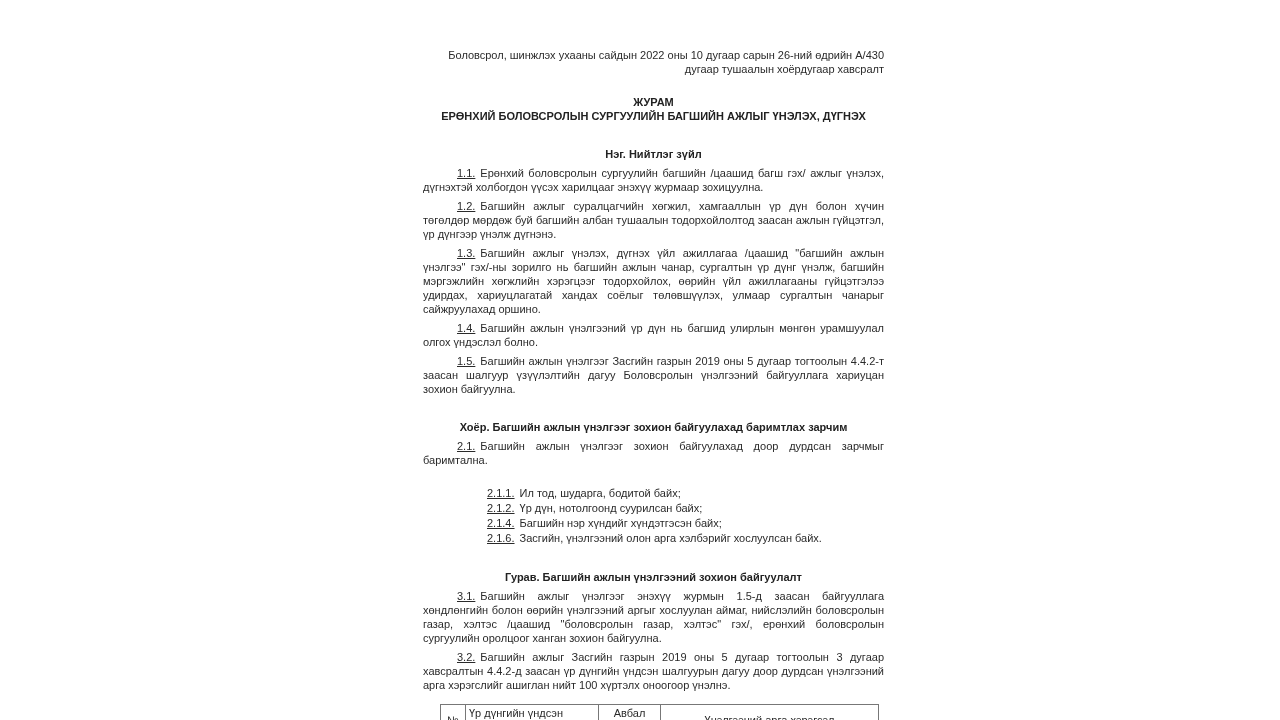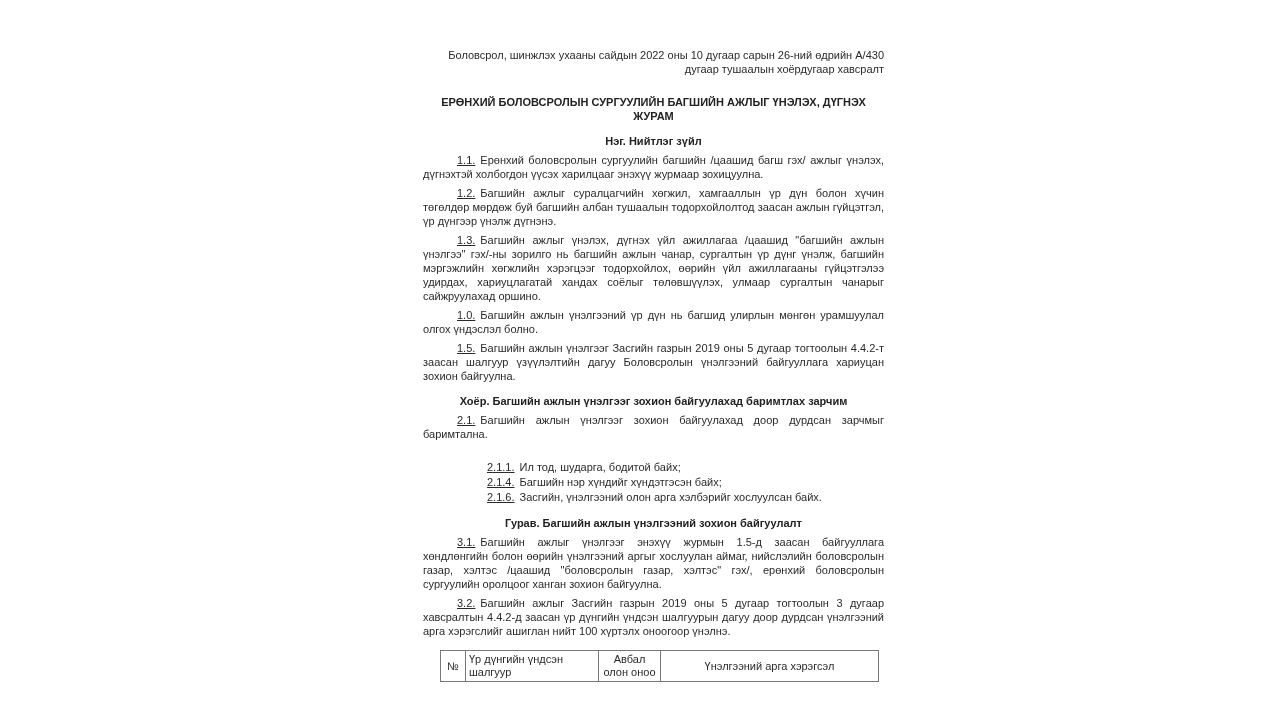--- a/index.html
+++ b/index.html
@@ -24,21 +24,21 @@
   .hdr {
     text-align: right;
   }
   .title {
     margin-top: 19px;
     text-align: center;
     font-weight: bold;
     color: #222222;
   }
   .sec-h {
-    margin-top: 11px;
+    margin-top: 24px;
     text-align: center;
     font-weight: bold;
     color: #222222;
   }
   p.para {
     margin: 5px 0 0 0;
     text-align: justify;
     text-indent: 34px;
   }
   .num {
@@ -83,38 +83,39 @@
 <body>
 
 <div class="doc">
 
   <div class="hdr">
     <div>Боловсрол, шинжлэх ухааны сайдын 2022 оны 10  дугаар сарын 26-ний өдрийн А/430</div>
     <div>дугаар тушаалын хоёрдугаар хавсралт</div>
   </div>
 
   <div class="title">
+    <div>ЖУРАМ</div>
     <div>ЕРӨНХИЙ БОЛОВСРОЛЫН СУРГУУЛИЙН БАГШИЙН АЖЛЫГ ҮНЭЛЭХ, ДҮГНЭХ</div>
-    <div>ЖУРАМ</div>
   </div>
 
   <div class="sec-h">Нэг. Нийтлэг зүйл</div>
 
   <p class="para"><span class="num">1.1.</span><span>Ерөнхий боловсролын сургуулийн багшийн /цаашид багш гэх/ ажлыг үнэлэх, дүгнэхтэй холбогдон үүсэх харилцааг энэхүү журмаар зохицуулна.</span></p>
   <p class="para"><span class="num">1.2.</span><span>Багшийн ажлыг суралцагчийн хөгжил, хамгааллын үр дүн болон хүчин төгөлдөр мөрдөж буй багшийн албан тушаалын тодорхойлолтод заасан ажлын гүйцэтгэл, үр дүнгээр үнэлж дүгнэнэ.</span></p>
   <p class="para"><span class="num">1.3.</span><span>Багшийн ажлыг үнэлэх, дүгнэх үйл ажиллагаа /цаашид "багшийн ажлын үнэлгээ" гэх/-ны зорилго нь багшийн ажлын чанар, сургалтын үр дүнг үнэлж, багшийн мэргэжлийн хөгжлийн хэрэгцээг тодорхойлох, өөрийн үйл ажиллагааны гүйцэтгэлээ удирдах, хариуцлагатай хандах соёлыг төлөвшүүлэх, улмаар сургалтын чанарыг сайжруулахад оршино.</span></p>
-  <p class="para"><span class="num">1.0.</span><span>Багшийн ажлын үнэлгээний үр дүн нь багшид улирлын мөнгөн урамшуулал олгох үндэслэл болно.</span></p>
+  <p class="para"><span class="num">1.4.</span><span>Багшийн ажлын үнэлгээний үр дүн нь багшид улирлын мөнгөн урамшуулал олгох үндэслэл болно.</span></p>
   <p class="para"><span class="num">1.5.</span><span>Багшийн ажлын үнэлгээг Засгийн газрын 2019 оны 5 дугаар тогтоолын 4.4.2-т заасан шалгуур үзүүлэлтийн дагуу Боловсролын үнэлгээний байгууллага хариуцан зохион байгуулна.</span></p>
 
   <div class="sec-h">Хоёр. Багшийн ажлын үнэлгээг зохион байгуулахад баримтлах зарчим</div>
 
   <p class="para"><span class="num">2.1.</span><span>Багшийн ажлын үнэлгээг зохион байгуулахад доор дурдсан зарчмыг баримтална.</span></p>
 
   <div class="list">
     <div class="li"><span class="num">2.1.1.</span><span>Ил тод, шударга, бодитой байх;</span></div>
+    <div class="li"><span class="num">2.1.2.</span><span>Үр дүн, нотолгоонд суурилсан байх;</span></div>
     <div class="li"><span class="num">2.1.4.</span><span>Багшийн нэр хүндийг хүндэтгэсэн байх;</span></div>
     <div class="li"><span class="num">2.1.6.</span><span>Засгийн, үнэлгээний олон арга хэлбэрийг хослуулсан байх.</span></div>
   </div>
 
   <div class="sec-h">Гурав. Багшийн ажлын үнэлгээний зохион байгуулалт</div>
 
   <p class="para"><span class="num">3.1.</span><span>Багшийн ажлыг үнэлгээг энэхүү журмын 1.5-д заасан байгууллага хөндлөнгийн болон өөрийн үнэлгээний аргыг хослуулан аймаг, нийслэлийн боловсролын газар, хэлтэс /цаашид "боловсролын газар, хэлтэс" гэх/, ерөнхий боловсролын сургуулийн оролцоог ханган зохион байгуулна.</span></p>
   <p class="para"><span class="num">3.2.</span><span>Багшийн ажлыг Засгийн газрын 2019 оны 5 дугаар тогтоолын 3 дугаар хавсралтын 4.4.2-д заасан үр дүнгийн үндсэн шалгуурын дагуу доор дурдсан үнэлгээний арга хэрэгслийг ашиглан нийт 100 хүртэлх оноогоор үнэлнэ.</span></p>
 
   <table class="tbl">

